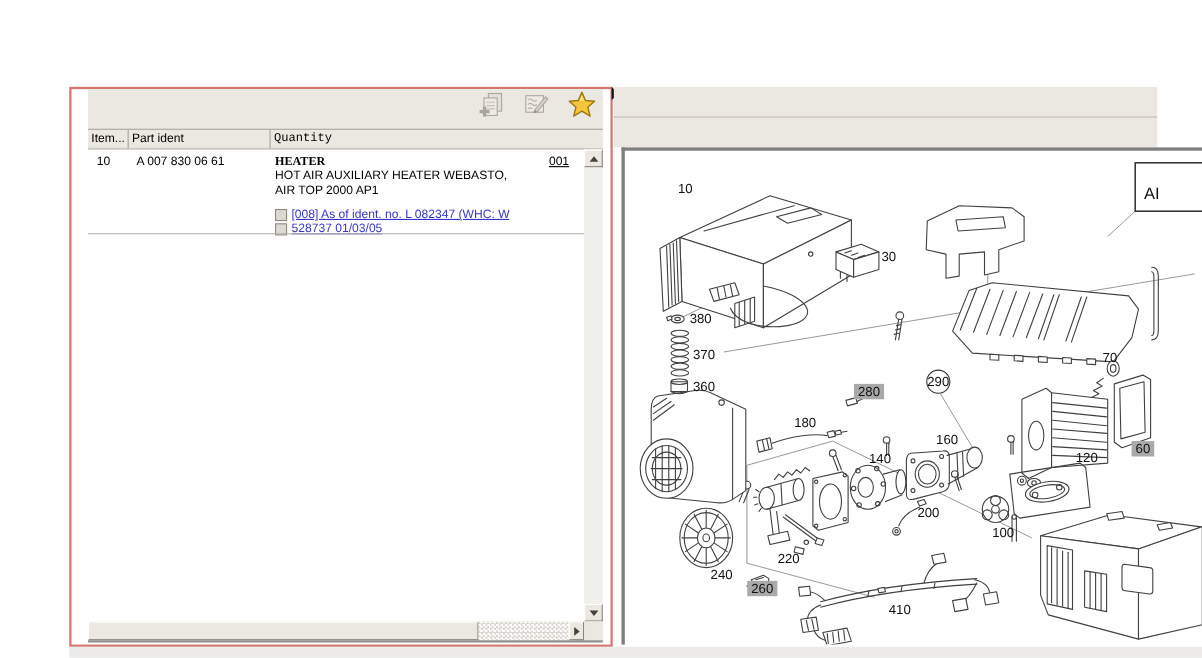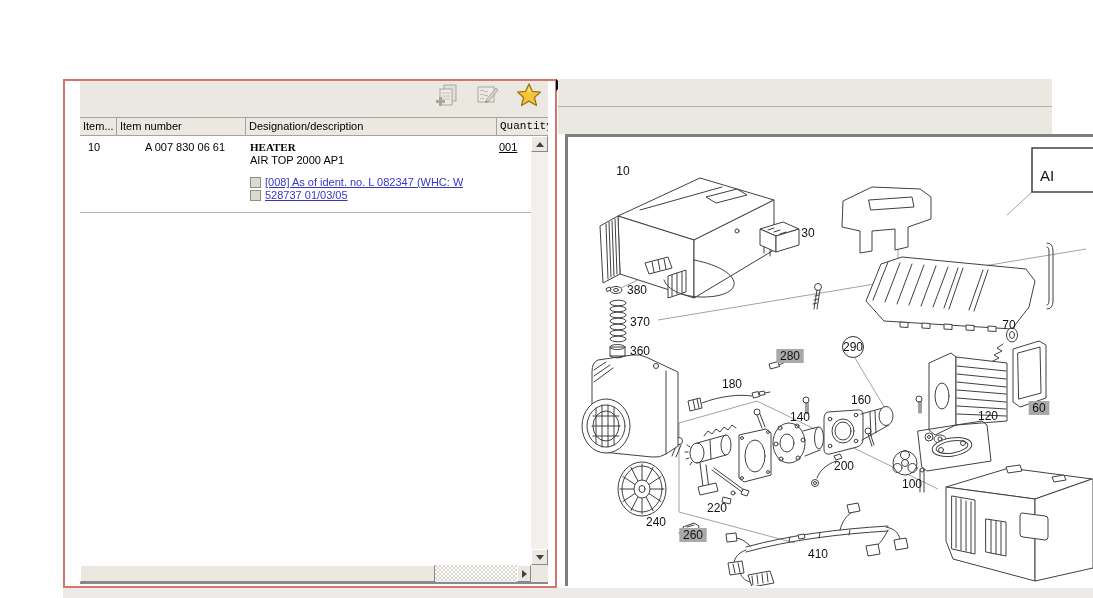--- a/index.html
+++ b/index.html
@@ -29,21 +29,21 @@
   .hcell.c-item{width:37px;}
   .hcell.c-part{width:129px;}
   .hcell.c-desig{width:251px;}
   .hcell.c-qty{flex:1;border-right:none;font-family:Liberation Mono, monospace;}
   .lp-body{
     position:absolute;left:0;top:55px;width:468px;height:429px;background:#fff;
   }
   .row{position:absolute;left:0;top:0;width:451px;display:flex;font-size:11px;color:#000;}
   .cell{box-sizing:border-box;padding-top:5px;}
   .cell.c-item{width:37px;padding-left:8px;}
-  .cell.c-part{width:129px;padding-left:7px;text-align:center;}
+  .cell.c-part{width:129px;padding-left:7px;}
   .cell.c-desig{width:251px;padding-left:4px;}
   .cell.c-qty{width:34px;padding-left:2px;text-decoration:underline;}
   .desig-title{font-weight:bold;line-height:13px;font-family:Liberation Serif, serif;}
   .desig-line{line-height:13px;}
   .fn-links{margin-top:9px;}
   .fn-row{display:flex;align-items:flex-start;line-height:12px;margin-bottom:1px;}
   .fn-icon{flex:0 0 auto;width:9px;height:9px;background:#dcd9d2;border:1px solid #8f8c85;
     margin:1px 4px 0 0;}
   .fn-link{color:#3535cc;text-decoration:underline;white-space:nowrap;overflow:hidden;}
   .row-sep{position:absolute;left:0;top:76px;width:451px;height:1px;background:#b6b3ac;}
@@ -114,31 +114,31 @@
       <span class="tool-btn">
         <svg width="26" height="26" viewBox="0 0 24 24">
           <path d="M12 1.8 L15.1 8.6 L22.6 9.3 L17 14.3 L18.9 21.7 L12 17.6 L5.1 21.7 L7 14.3 L1.4 9.3 L8.9 8.6 Z" fill="#f5c63a" stroke="#9c7714" stroke-width="1.2" stroke-linejoin="round"></path>
           <path d="M12 4.5 L10 8.9 L14 8.9 Z" fill="#fbe290"></path>
         </svg>
       </span>
     </div>
 
     <div class="lp-table-header">
       <div class="hcell c-item">Item...</div>
-      <div class="hcell c-part">Item number</div>
-      <div class="hcell c-desig">Designation/description</div>
+      <div class="hcell c-part">Part ident</div>
       <div class="hcell c-qty">Quantity</div>
     </div>
 
     <div class="lp-body">
       <div class="row">
         <div class="cell c-item">10</div>
         <div class="cell c-part">A 007 830 06 61</div>
         <div class="cell c-desig">
           <div class="desig-title">HEATER</div>
+          <div class="desig-line">HOT AIR AUXILIARY HEATER WEBASTO,</div>
           <div class="desig-line">AIR TOP 2000 AP1</div>
           <div class="fn-links">
             <div class="fn-row">
               <span class="fn-icon"></span>
               <span class="fn-link">[008] As of ident. no. L 082347 (WHC: W</span>
             </div>
             <div class="fn-row">
               <span class="fn-icon"></span>
               <span class="fn-link">528737 01/03/05</span>
             </div>

